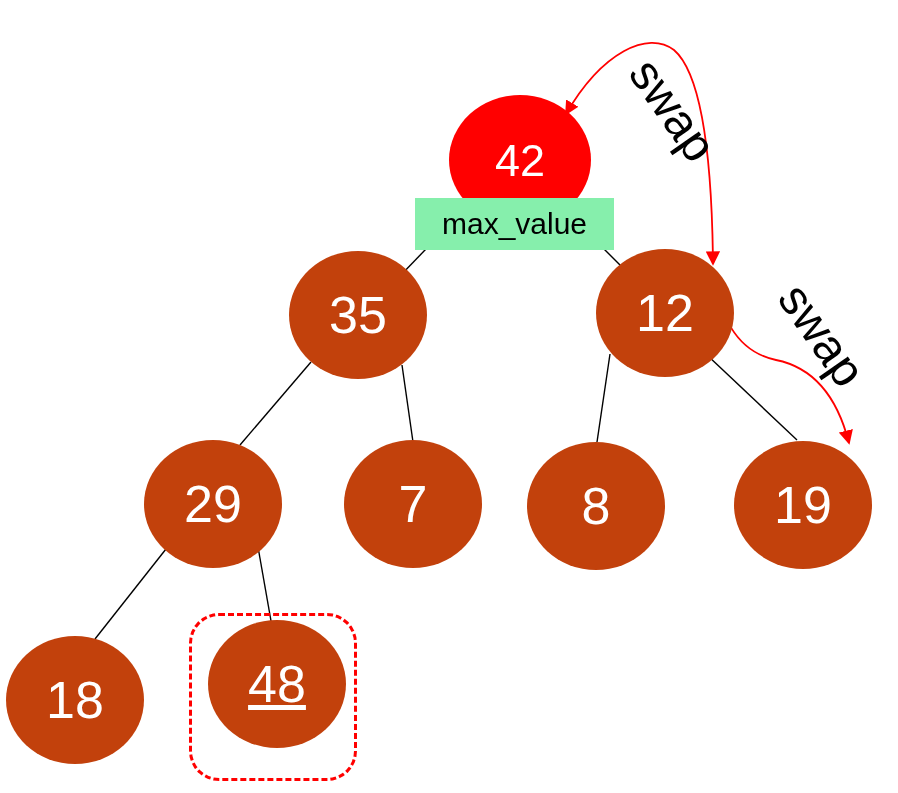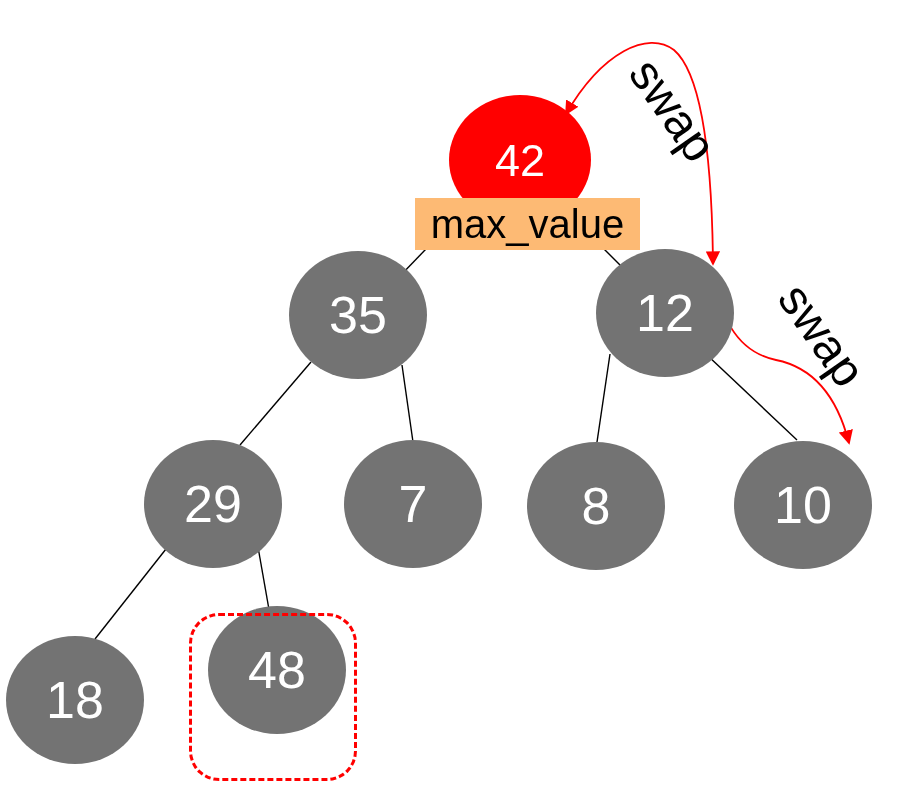--- a/index.html
+++ b/index.html
@@ -5,34 +5,34 @@
   html,body{margin:0;padding:0;background:#ffffff;}
   .canvas{
     position:relative;width:898px;height:793px;background:#ffffff;overflow:hidden;
     font-family:"Liberation Sans", sans-serif;
   }
   .edges-layer{position:absolute;left:0;top:0;width:898px;height:793px;}
   .node{
     position:absolute;border-radius:50%;display:flex;align-items:center;justify-content:center;
     color:#ffffff;font-size:52px;line-height:1;user-select:none;
   }
-  .node.green{background:#737373;width:138px;height:128px;text-align:right;}
+  .node.green{background:#c2410c;width:138px;height:128px;text-align:right;}
   .node.red{background:#FF0000;width:142px;height:130px;font-size:45px;}
   .n42{left:449px;top:95px;}
   .n35{left:289px;top:251px;}
   .n14{left:596px;top:249px;}
   .n33{left:144px;top:440px;}
   .n7 {left:344px;top:440px;}
   .n8 {left:527px;top:442px;}
   .n10{left:734px;top:441px;}
   .n19{left:6px;top:636px;}
-  .n48{left:208px;top:606px;}
+  .n48{left:208px;top:620px;text-decoration:underline;}
   .max-label{
-    position:absolute;left:415px;top:198px;width:225px;height:52px;
-    background:#fdba74;color:#000000;font-size:40px;
+    position:absolute;left:415px;top:198px;width:199px;height:52px;
+    background:#86efac;color:#000000;font-size:30px;
     display:flex;align-items:center;justify-content:center;z-index:5;
   }
   .swap-text{
     position:absolute;color:#000000;font-size:48px;white-space:nowrap;z-index:6;
   }
   .swap-1{left:673px;top:110px;transform:translate(-50%,-50%) rotate(55deg);}
   .swap-2{left:822px;top:335px;transform:translate(-50%,-50%) rotate(55deg);}
   .dashed-box{
     position:absolute;left:189px;top:613px;width:168px;height:168px;
     border:3px dashed #FF0000;border-radius:30px;box-sizing:border-box;z-index:2;
@@ -79,21 +79,21 @@
   <div class="node green n33">
     <span>29</span>
   </div>
   <div class="node green n7">
     <span>7</span>
   </div>
   <div class="node green n8">
     <span>8</span>
   </div>
   <div class="node green n10">
-    <span>10</span>
+    <span>19</span>
   </div>
   <div class="node green n19">
     <span>18</span>
   </div>
   <div class="node green n48">
     <span>48</span>
   </div>
 
   <div class="max-label">max_value</div>
 

